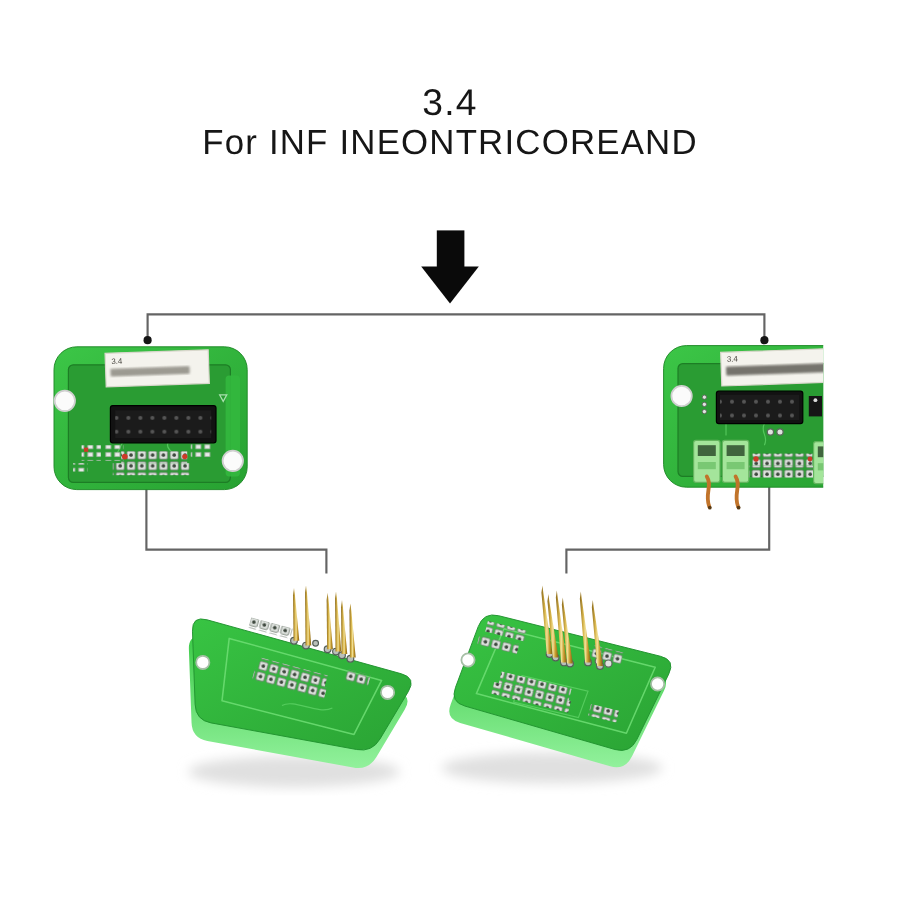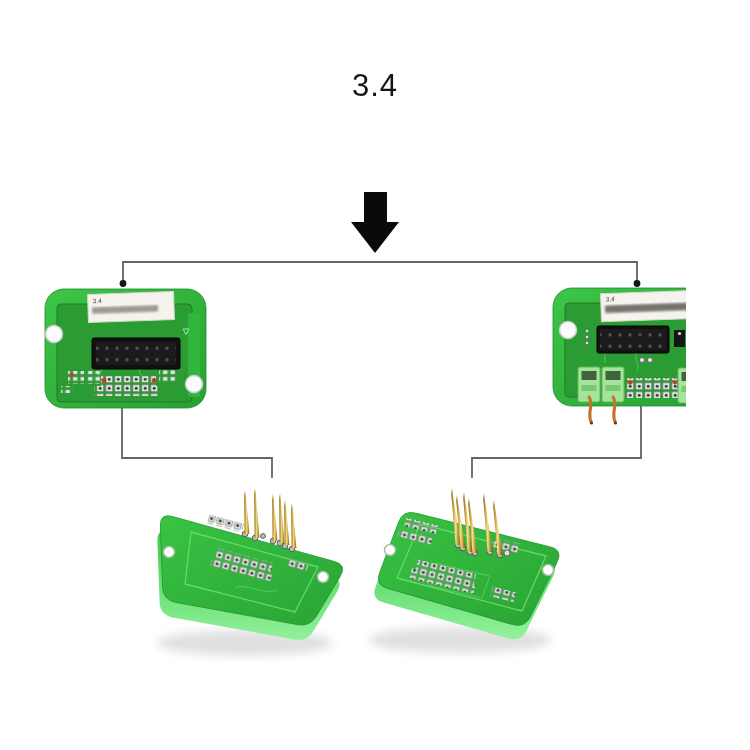--- a/index.html
+++ b/index.html
@@ -24,20 +24,21 @@
   .smudge{opacity:.85;}
   text.labelcode{font-family:"Liberation Sans",sans-serif;font-size:6.5px;fill:#44423c;}
 </style>
 </head>
 <body>
 
 <div id="canvas">
 
   <div class="title-block">
     <div class="title-line1">3.4</div>
+    <div class="title-line2">For INF INEONTRICOREAND</div>
   </div>
 
   <div>
     <div class="arrow-shaft"></div>
     <div class="arrow-head"></div>
   </div>
 
   <svg width="0" height="0" style="position:absolute">
     <defs>
       <linearGradient id="gold" x1="0" y1="0" x2="1" y2="0">

